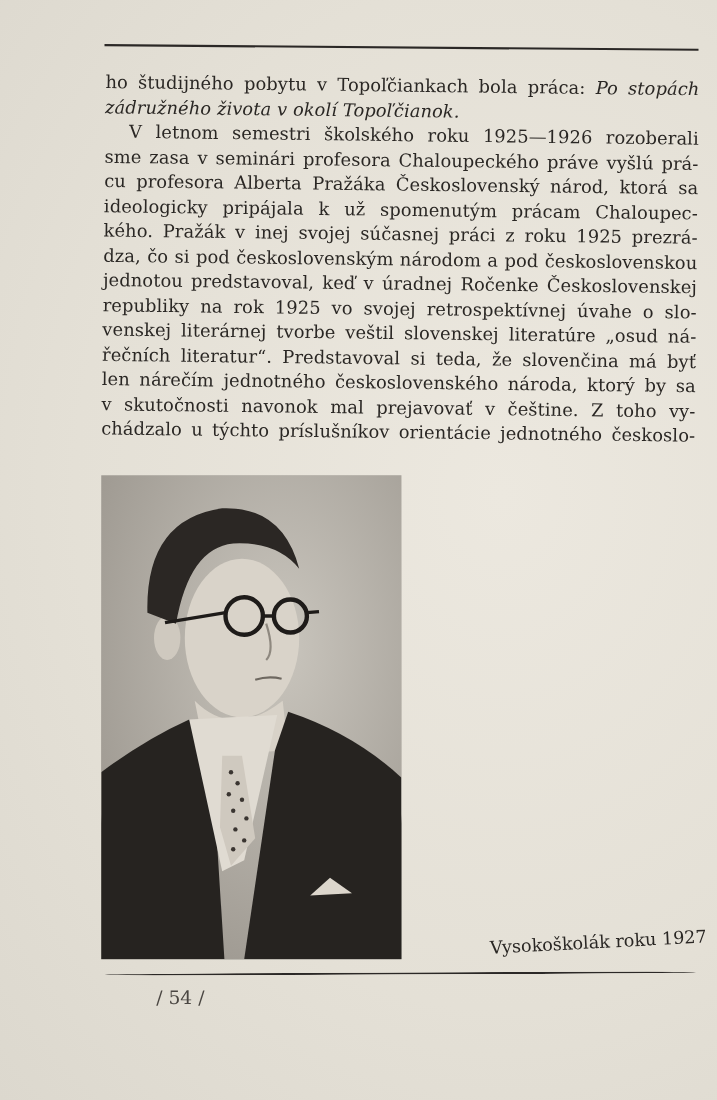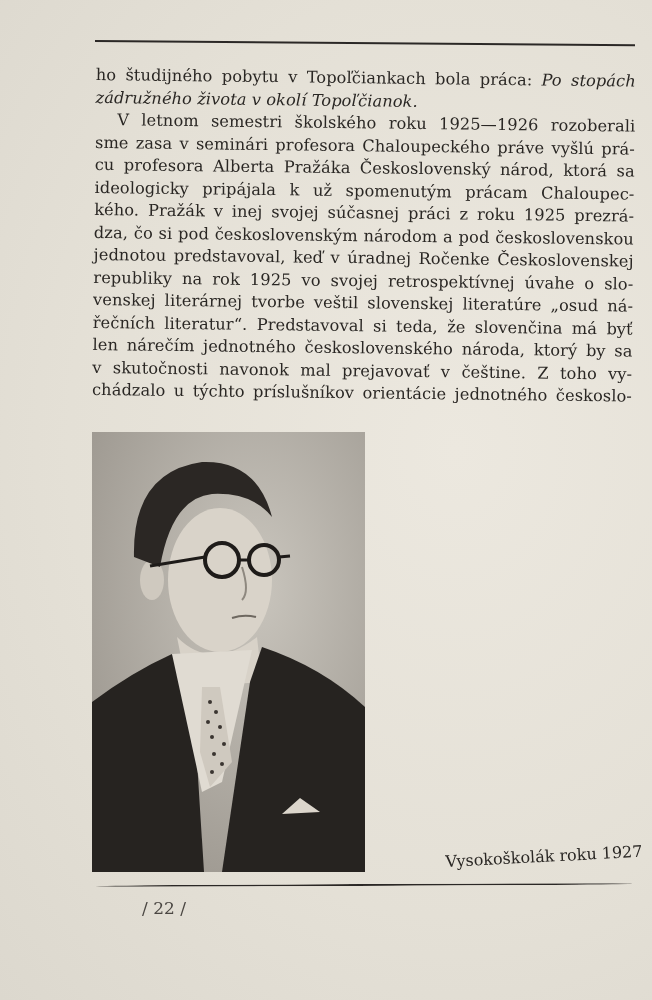--- a/index.html
+++ b/index.html
@@ -107,13 +107,13 @@
     </g>
 
     <path d="M190 382 L208 366 L228 380 Z" fill="#dcd6cc"></path>
   </svg>
 </div>
 
 <div class="caption">Vysokoškolák roku 1927</div>
 
 <div class="rule bottom"></div>
 
-<div class="pagenum">/ 22 /</div>
+<div class="pagenum">/ 54 /</div>
 
 </body></html>

